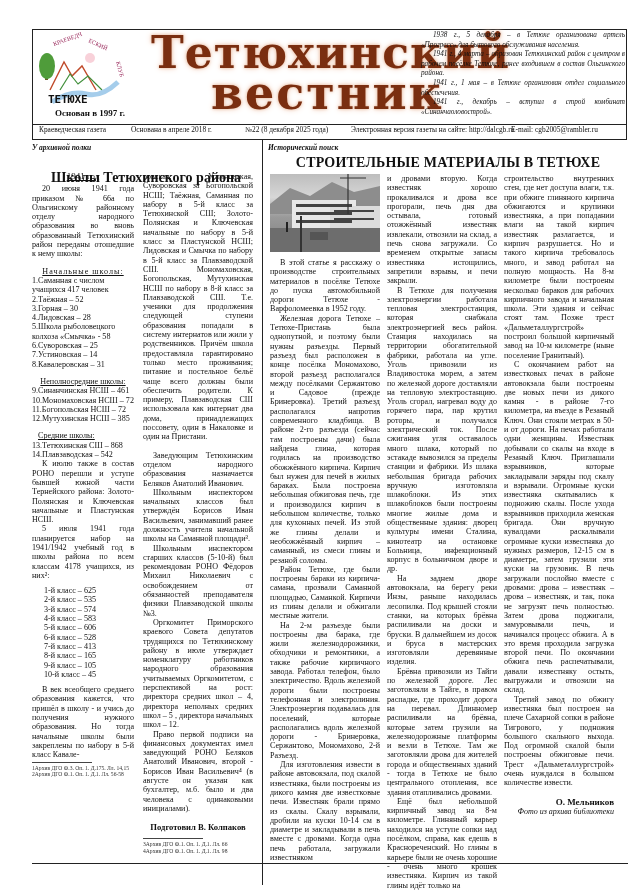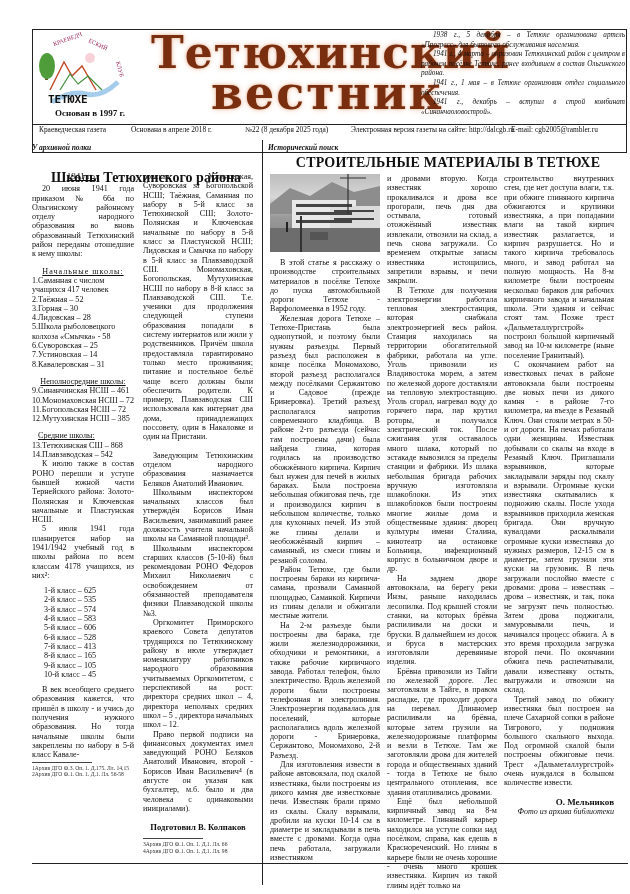--- a/index.html
+++ b/index.html
@@ -6,21 +6,21 @@
   body{width:630px;height:894px;position:relative;overflow:hidden;font-family:"Liberation Serif","DejaVu Serif",serif;color:#111;}
   .page{position:absolute;left:0;top:0;width:630px;height:894px;}
   
   .masthead{position:absolute;left:32px;top:29px;width:595px;height:96px;border:1px solid #222;box-sizing:border-box;}
   .logo{position:absolute;left:3px;top:2px;width:100px;height:80px;}
   .founded{position:absolute;left:22px;top:78px;font-size:9px;font-weight:bold;}
   .title1{position:absolute;left:118px;top:0px;font-size:44px;line-height:46px;font-weight:bold;color:#7a2e10;letter-spacing:1px;text-shadow:0 0 3px #e8b89c,0 0 6px #f1d0bd;font-family:"DejaVu Serif","Liberation Serif",serif;}
   .title2{position:absolute;left:178px;top:40px;font-size:46px;line-height:46px;font-weight:bold;color:#7a2e10;letter-spacing:2px;text-shadow:0 0 3px #e8b89c,0 0 6px #f1d0bd;font-family:"DejaVu Serif","Liberation Serif",serif;}
   .chronicle{position:absolute;left:388px;top:1px;width:204px;font-size:7.2px;line-height:9.6px;font-style:italic;text-align:justify;}
   .chronicle p{margin:0;text-indent:12px;}
-  .infobar{position:absolute;left:32px;top:124px;width:595px;height:29px;border:1px solid #222;border-top:none;box-sizing:border-box;font-size:7.4px;line-height:11px;white-space:nowrap;}
+  .infobar{position:absolute;left:32px;top:124px;width:595px;height:16px;border:1px solid #222;border-top:none;box-sizing:border-box;font-size:7.4px;line-height:11px;white-space:nowrap;}
   .infobar span{position:absolute;top:0;}
   
   .rubric{font-size:7.5px;font-style:italic;font-weight:bold;}
   .col{position:absolute;font-size:8.1px;line-height:9.3px;text-align:justify;}
   .col p{margin:0;text-indent:10px;}
   .col .ni{text-indent:0;}
   .h-left{position:absolute;left:48px;top:155px;width:196px;text-align:center;font-size:14px;font-weight:bold;margin-top:15px;}
   .h-right{position:absolute;left:268px;top:155px;width:360px;text-align:center;font-size:14px;font-weight:bold;letter-spacing:0.2px;}
   .vdivider{position:absolute;left:262px;top:140px;width:1px;height:745px;background:#222;}
   .bottom-rule{position:absolute;top:863px;height:1px;background:#222;}

